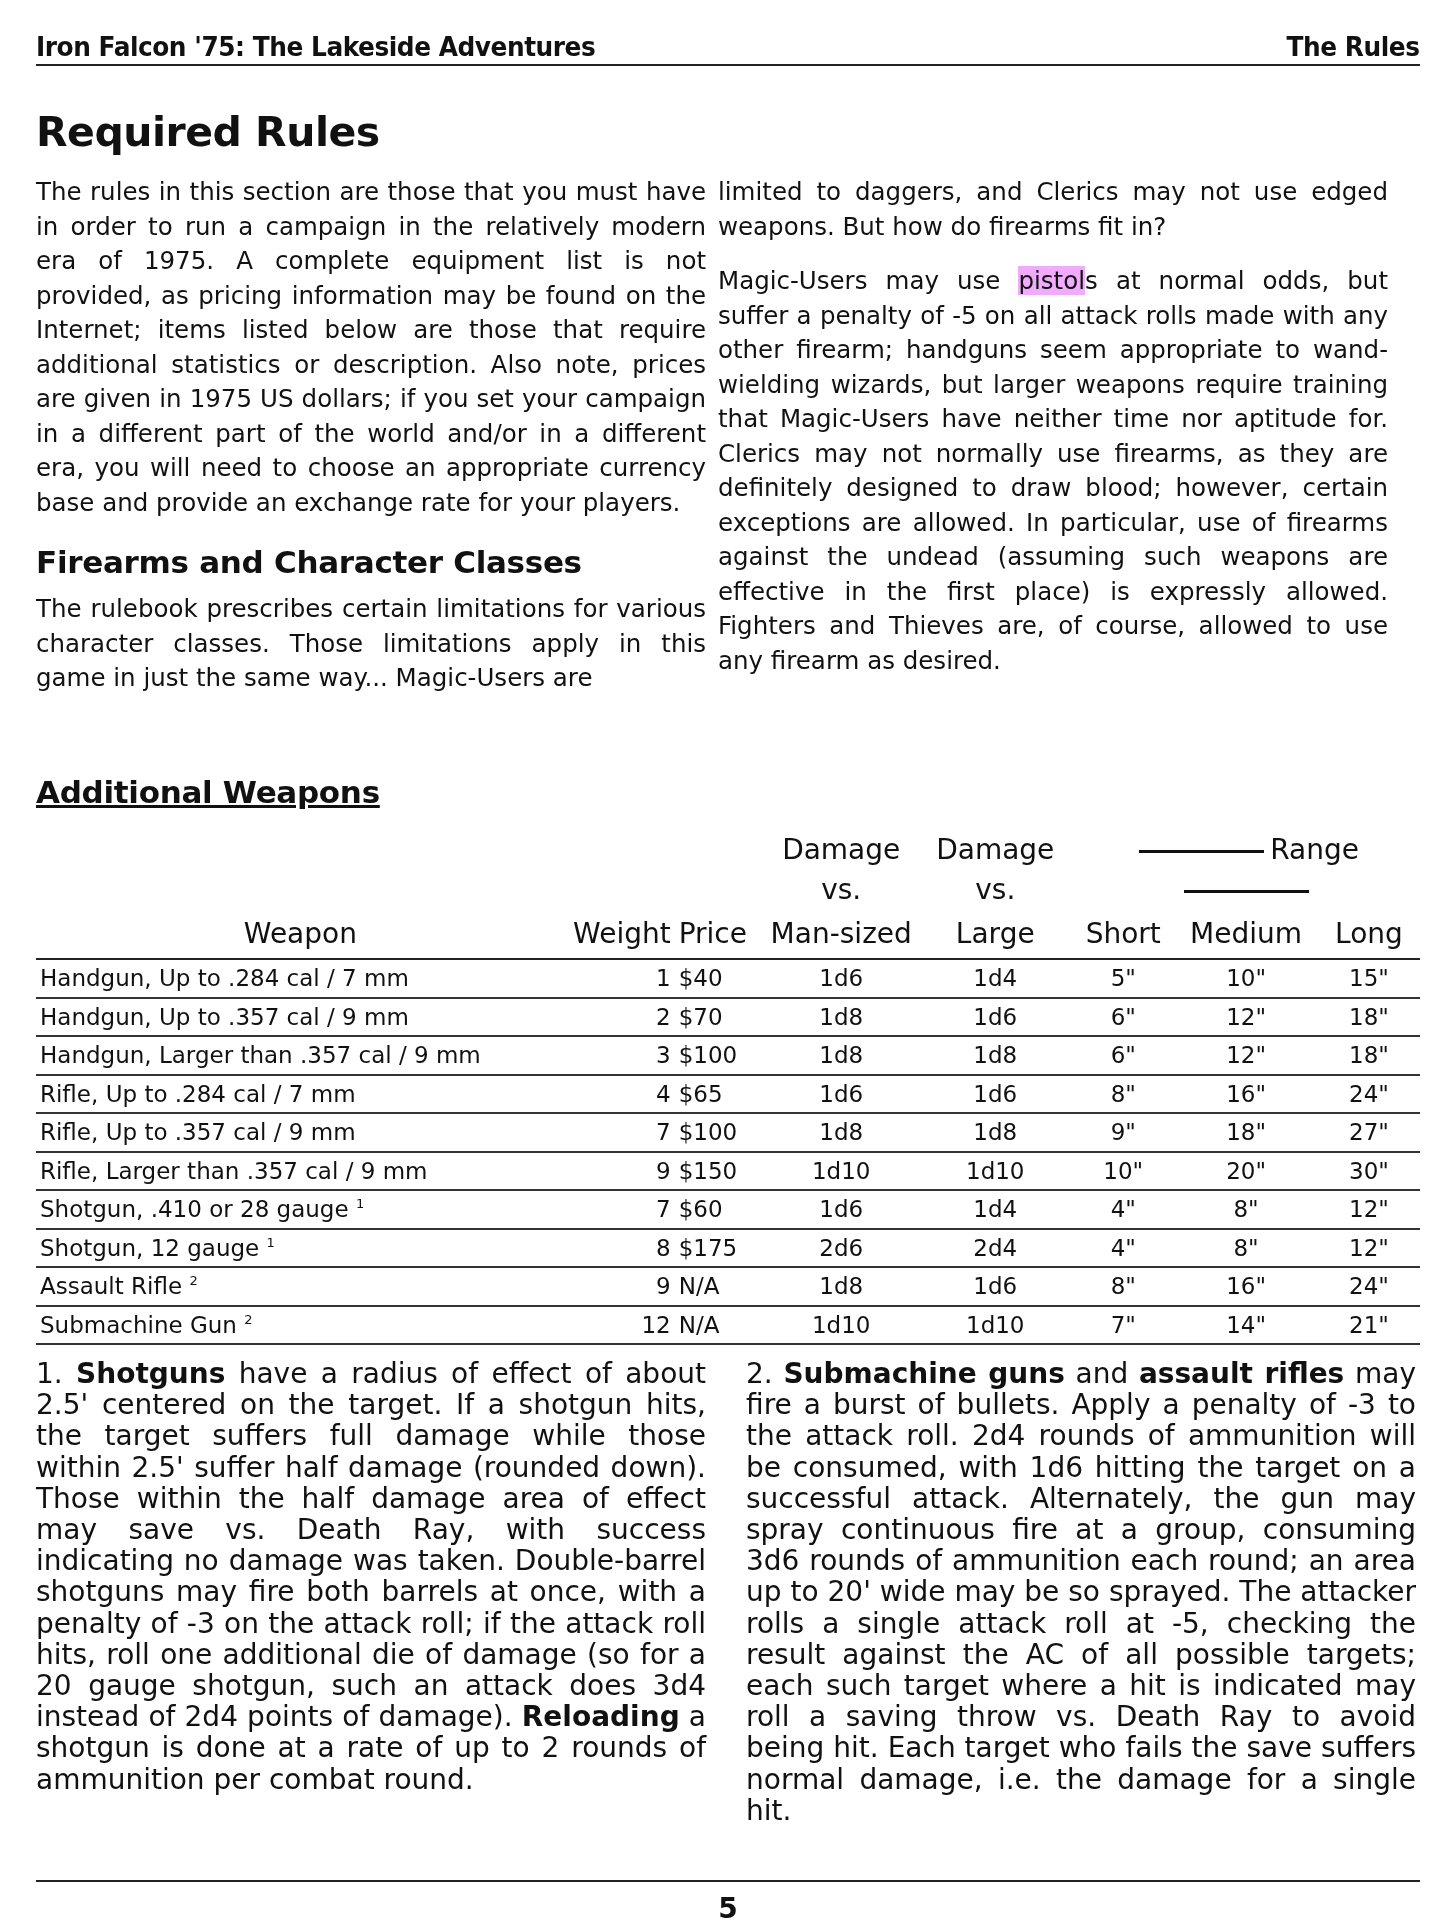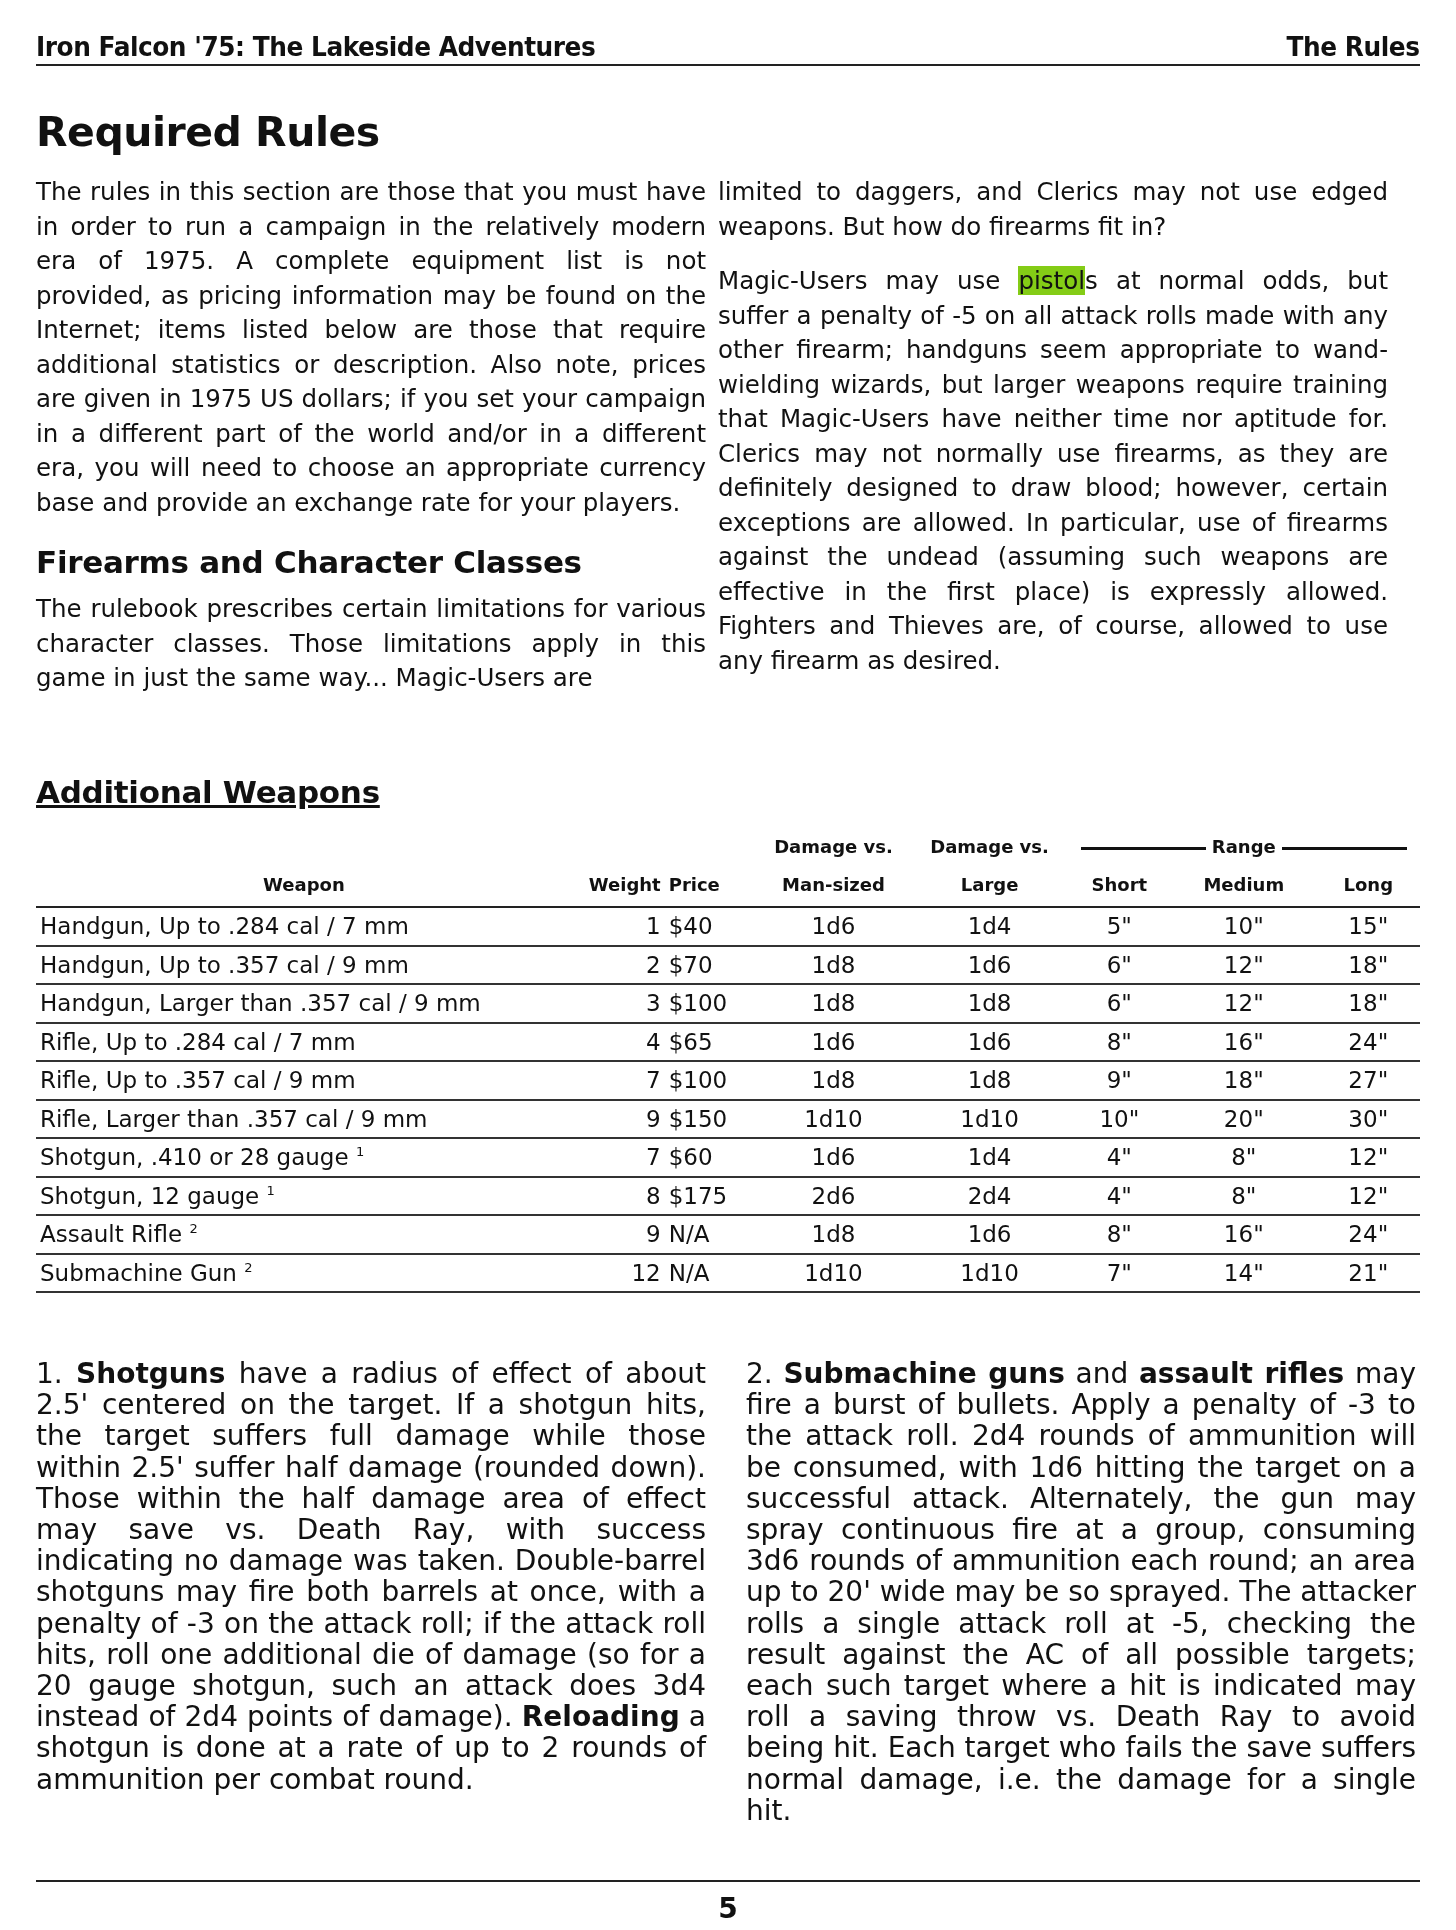--- a/index.html
+++ b/index.html
@@ -24,27 +24,27 @@
     font-weight: bold; font-size: 41px; letter-spacing: -0.5px;
   }
   .col { position: absolute; width: 670px; font-size: 24.5px; line-height: 34.5px; text-align: justify; }
   .col p { margin: 0 0 20px 0; }
   .col-left { left: 0; top: 175px; }
   .col-right { left: 682px; top: 175px; }
   h2 {
     margin: 22px 0 10px 0; font-weight: bold; font-size: 31px; letter-spacing: -0.3px; line-height: 40px;
   }
   .h2-weapons { position: absolute; left: 0; top: 772px; margin: 0; text-decoration: underline; }
-  .highlight { background: #84cc16; }
+  .highlight { background: #f0abfc; }
   table.weapons {
     position: absolute; left: 0; top: 830px; width: 1384px;
     border-collapse: collapse; font-size: 23px;
   }
   table.weapons th {
-    font-weight: bold; font-size: 18px; line-height: 34px; vertical-align: bottom;
+    font-weight: normal; font-size: 28px; line-height: 40px; vertical-align: bottom;
     padding: 0 4px 4px 4px;
   }
   table.weapons thead tr.row2 th { border-bottom: 2px solid #222; }
   table.weapons td { height: 36.5px; padding: 0 4px; border-bottom: 2px solid #333; vertical-align: middle; }
   .c-weapon { text-align: left; width: 500px; }
   th.c-weapon { text-align: center; }
   .c-weight { text-align: right; width: 80px; }
   .c-price { text-align: left; width: 78px; }
   .c-dm { text-align: center; width: 140px; }
   .c-dl { text-align: center; width: 140px; }

